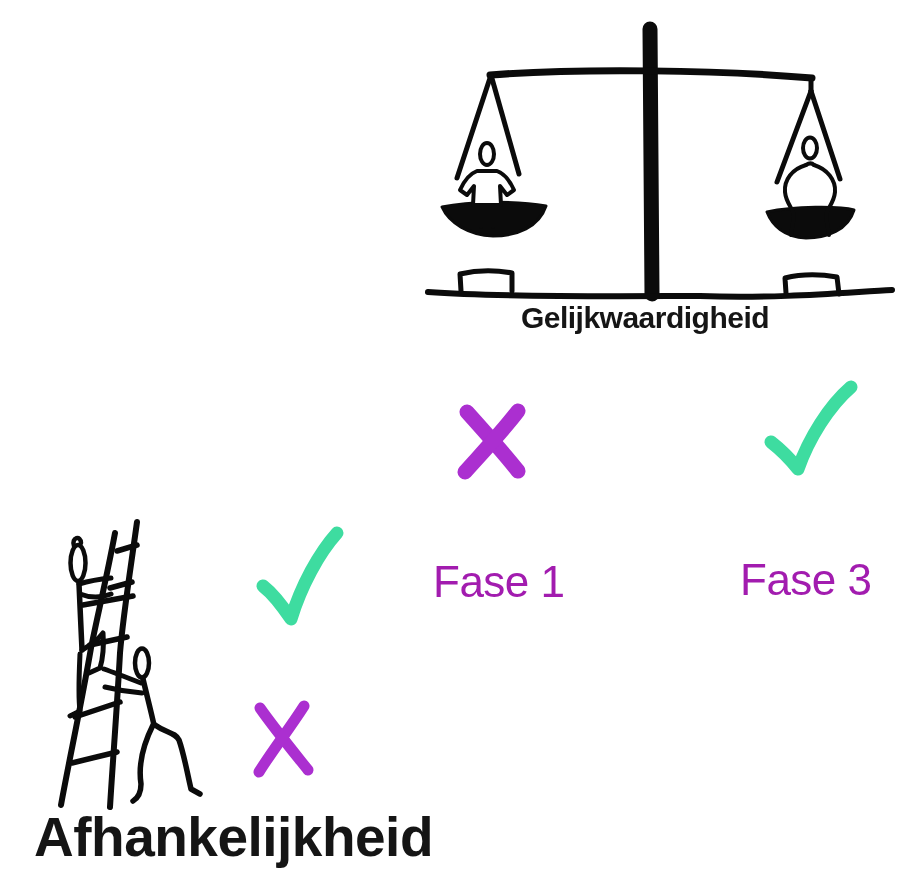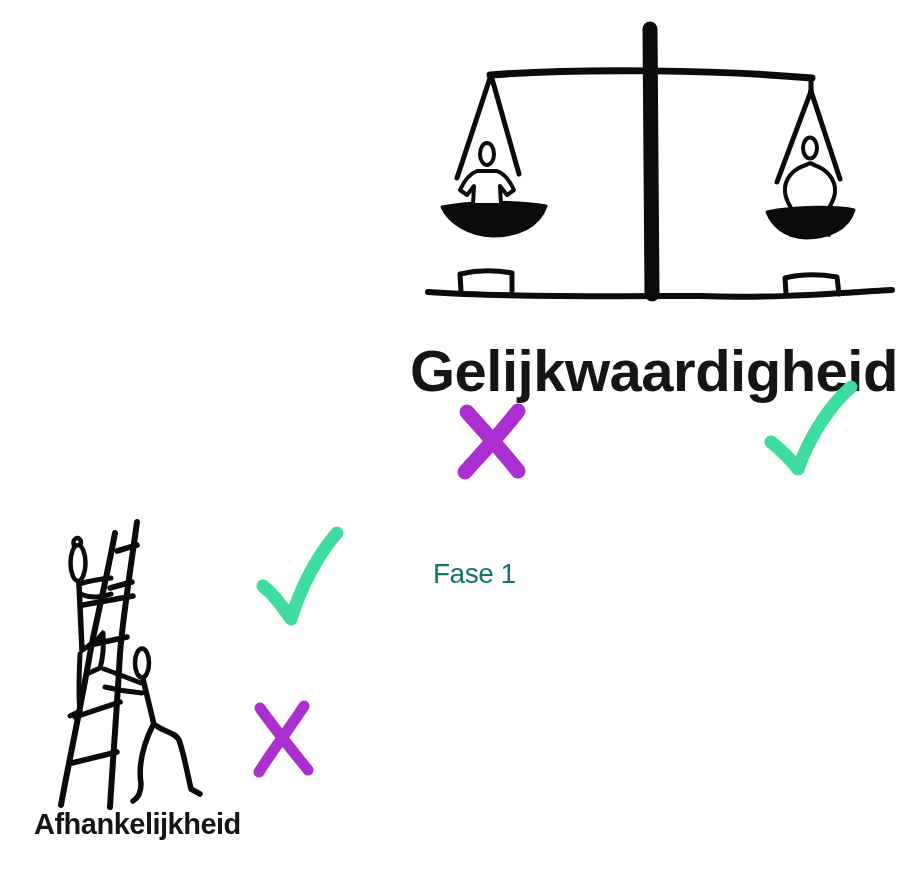--- a/index.html
+++ b/index.html
@@ -14,31 +14,30 @@
   .axis-title{
     font-weight:800;
     color:#151515;
     letter-spacing:-0.5px;
     white-space:nowrap;
     line-height:1;
   }
   .title-top{
     left:410px;top:303px;width:470px;
     text-align:center;
-    font-size:58px;
-    margin-top:39px;
+    font-size:30px;
   }
   .title-bottom{
     left:34px;top:810px;
-    font-size:29px;
+    font-size:55px;
   }
   .phase-label{
-    font-size:28px;
+    font-size:44px;
     font-weight:400;
-    color:#0f766e;
+    color:#a21caf;
     letter-spacing:-0.5px;
     white-space:nowrap;
     line-height:1;
   }
   .fase1{left:433px;top:560px;}
   .fase3{left:740px;top:558px;}
   .fase2{left:740px;top:708px;}
   svg{display:block;overflow:visible;}
 </style>
 </head>
@@ -103,20 +102,21 @@
   </svg>
 
   <svg class="abs" style="left:246px;top:696px;" width="80" height="85" viewBox="0 0 80 85">
     <g fill="none" stroke-linecap="round" stroke="#AB2FD0">
       <path d="M14,12 C28,32 46,54 62,74" stroke-width="11"></path>
       <path d="M58,10 C44,32 26,55 13,76" stroke-width="11"></path>
     </g>
   </svg>
 
   <div class="abs phase-label fase1">Fase 1</div>
+  <div class="abs phase-label fase3">Fase 3</div>
 
   <svg class="abs" style="left:25px;top:506px;" width="200" height="315" viewBox="0 0 200 315">
     <g stroke="#0b0b0b" fill="none" stroke-linecap="round" stroke-linejoin="round">
 
       <path d="M112,16 C106,60 98,110 95,147 C92,202 88,252 85,301" stroke-width="6"></path>
       <path d="M90,27 C82,70 72,112 66,142 C56,200 44,255 36,299" stroke-width="6"></path>
 
       <path d="M92,45 L112,39" stroke-width="5.5"></path>
       <path d="M85,82 L107,76" stroke-width="5.5"></path>
       <path d="M58,99 L108,90" stroke-width="5.5"></path>

